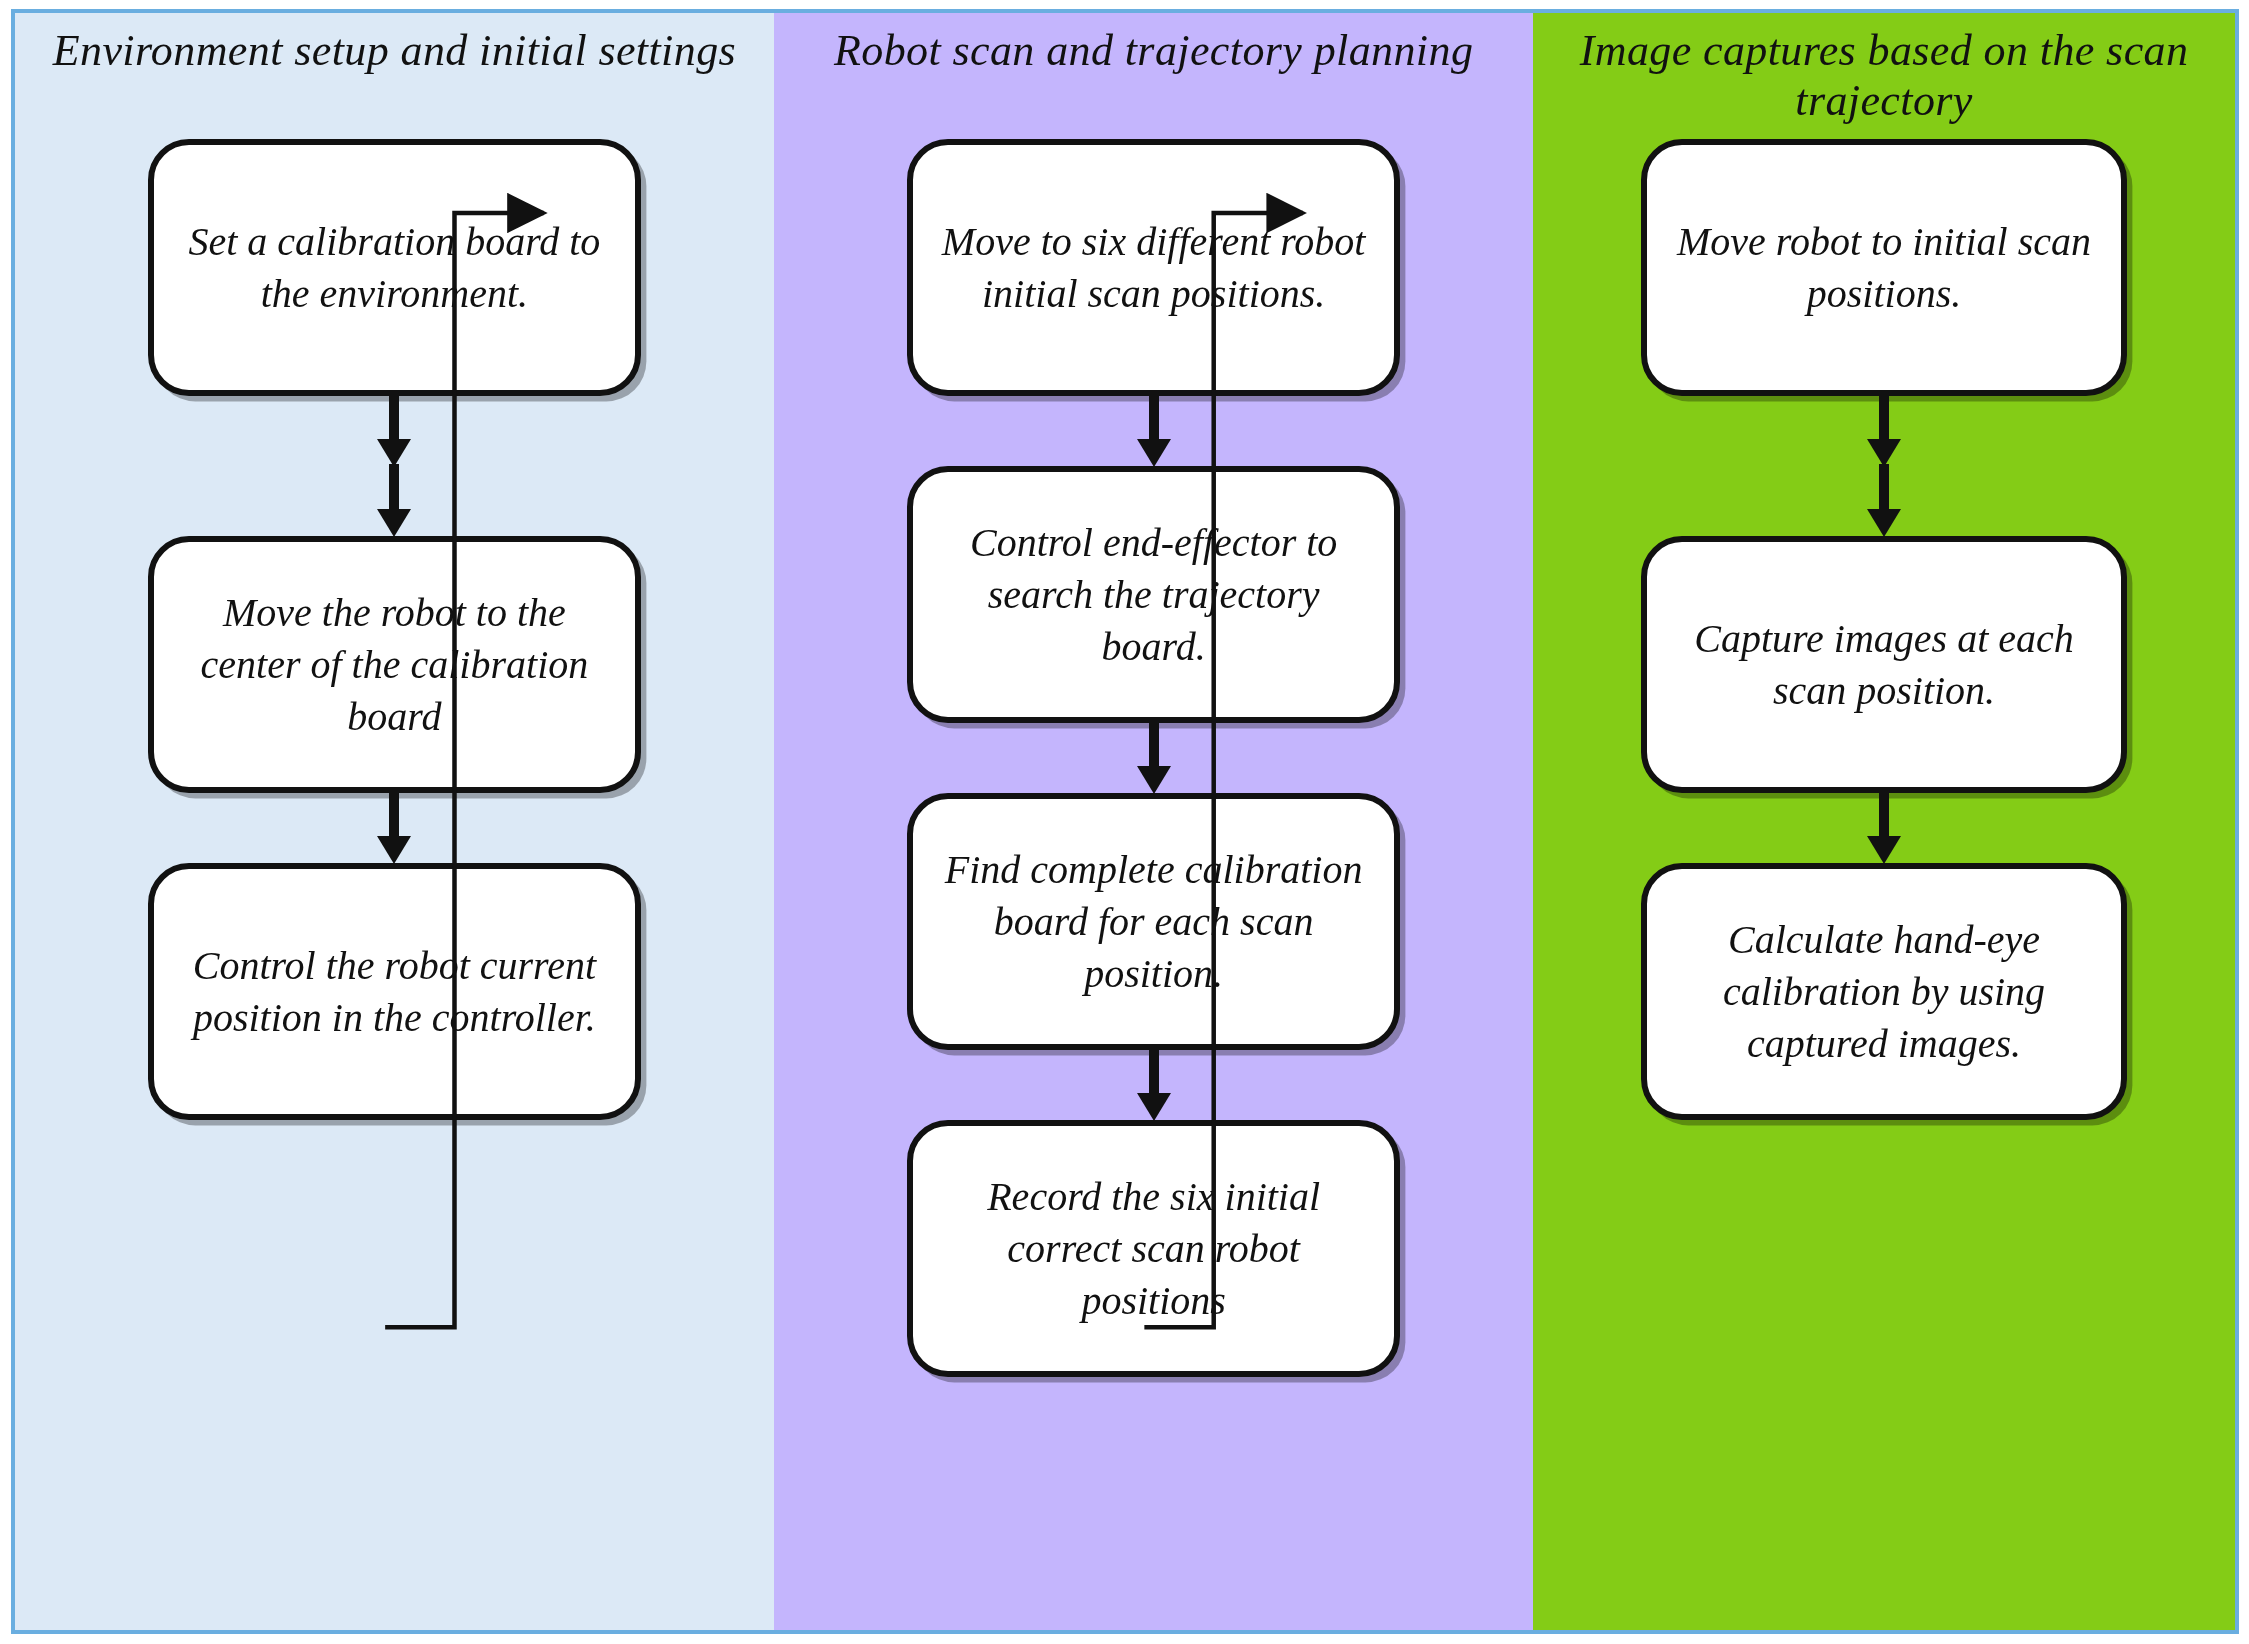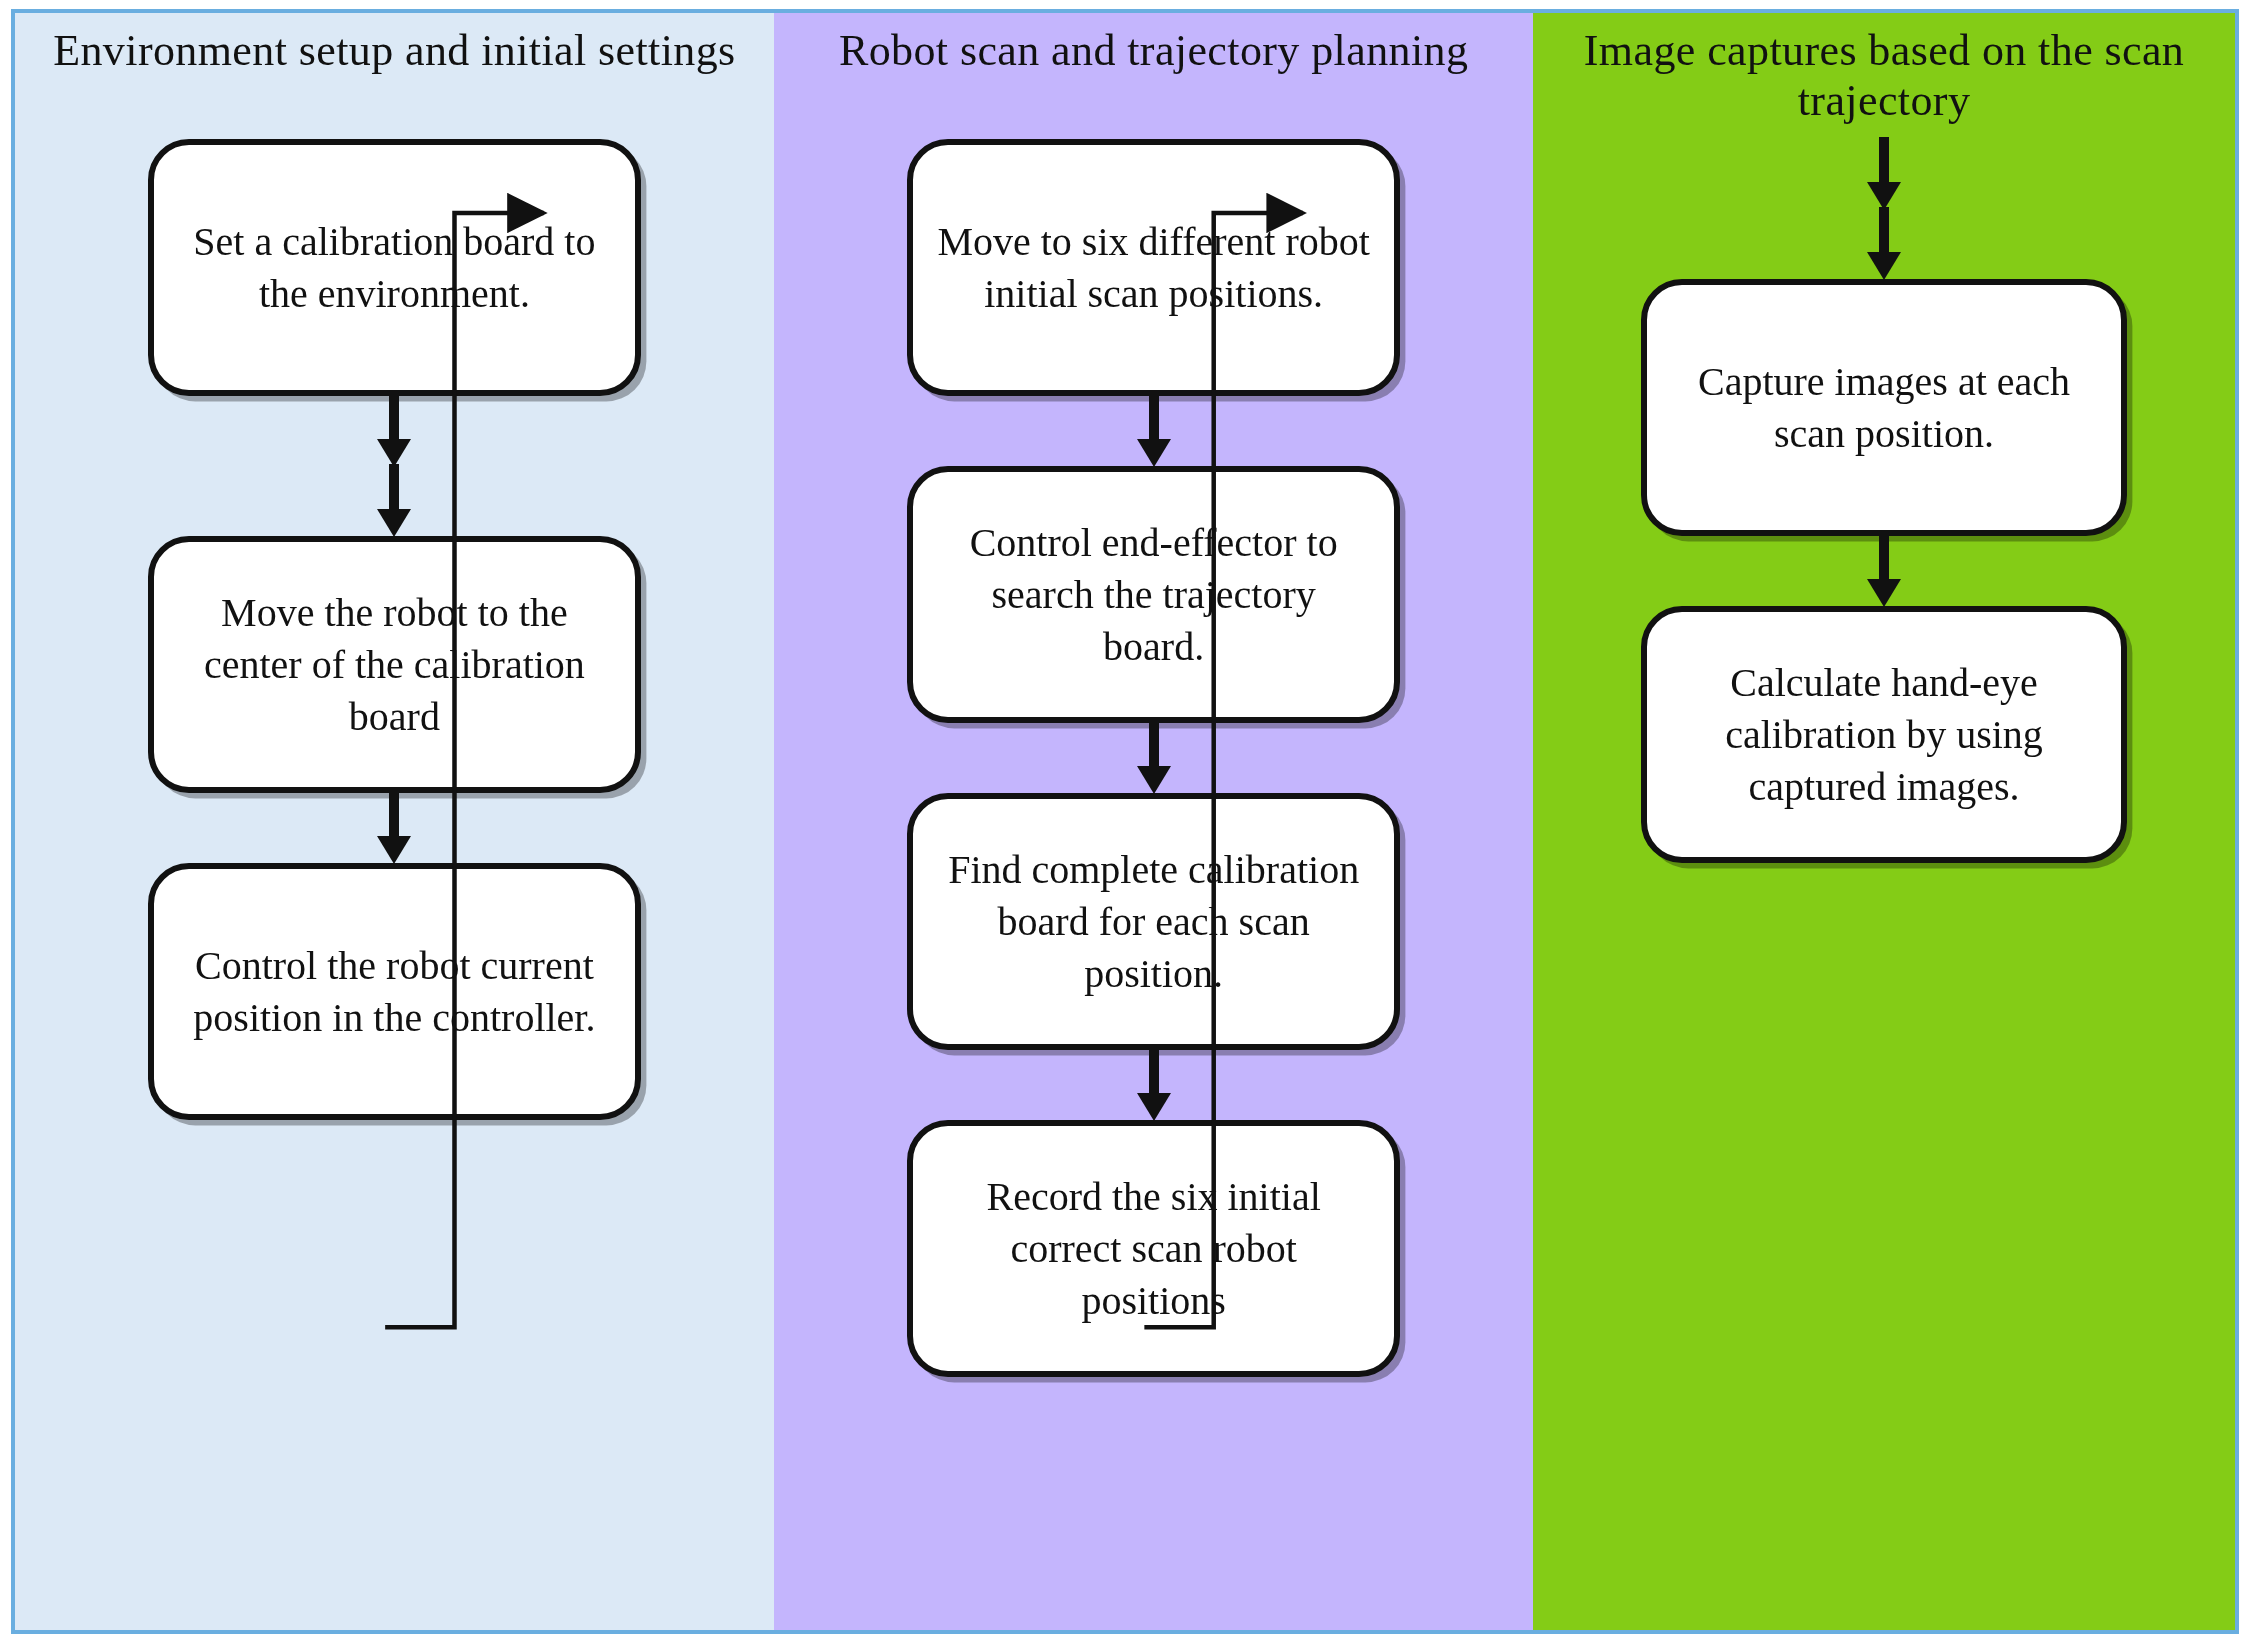--- a/index.html
+++ b/index.html
@@ -9,20 +9,21 @@
   }
   body {
     font-family: "Liberation Serif", "DejaVu Serif", serif;
   }
   #figure {
     position: relative;
     width: 2249px;
     height: 1644px;
     background: #ffffff;
     overflow: hidden;
+    font-style: italic;
   }
   
   #panel {
     position: absolute;
     left: 10.8px;
     top: 9px;
     width: 2228px;
     height: 1625px;
     box-sizing: border-box;
     border: 4.5px solid #6aaee0;
@@ -170,20 +171,21 @@
             <div class="shaft"></div>
             <div class="head"></div>
           </div>
           <div class="node">Record the six initial correct scan robot positions</div>
         </div>
       </div>
 
       <div class="column col-3">
         <div class="col-header">Image captures based on the scan trajectory</div>
         <div class="box-stack">
+          <div class="node node-c3">Move robot to initial scan positions.</div>
           <div class="v-arrow">
             <div class="shaft"></div>
             <div class="head"></div>
           </div>
           <div class="v-arrow">
             <div class="shaft"></div>
             <div class="head"></div>
           </div>
           <div class="node node-c3">Capture images at each scan position.</div>
           <div class="v-arrow">

